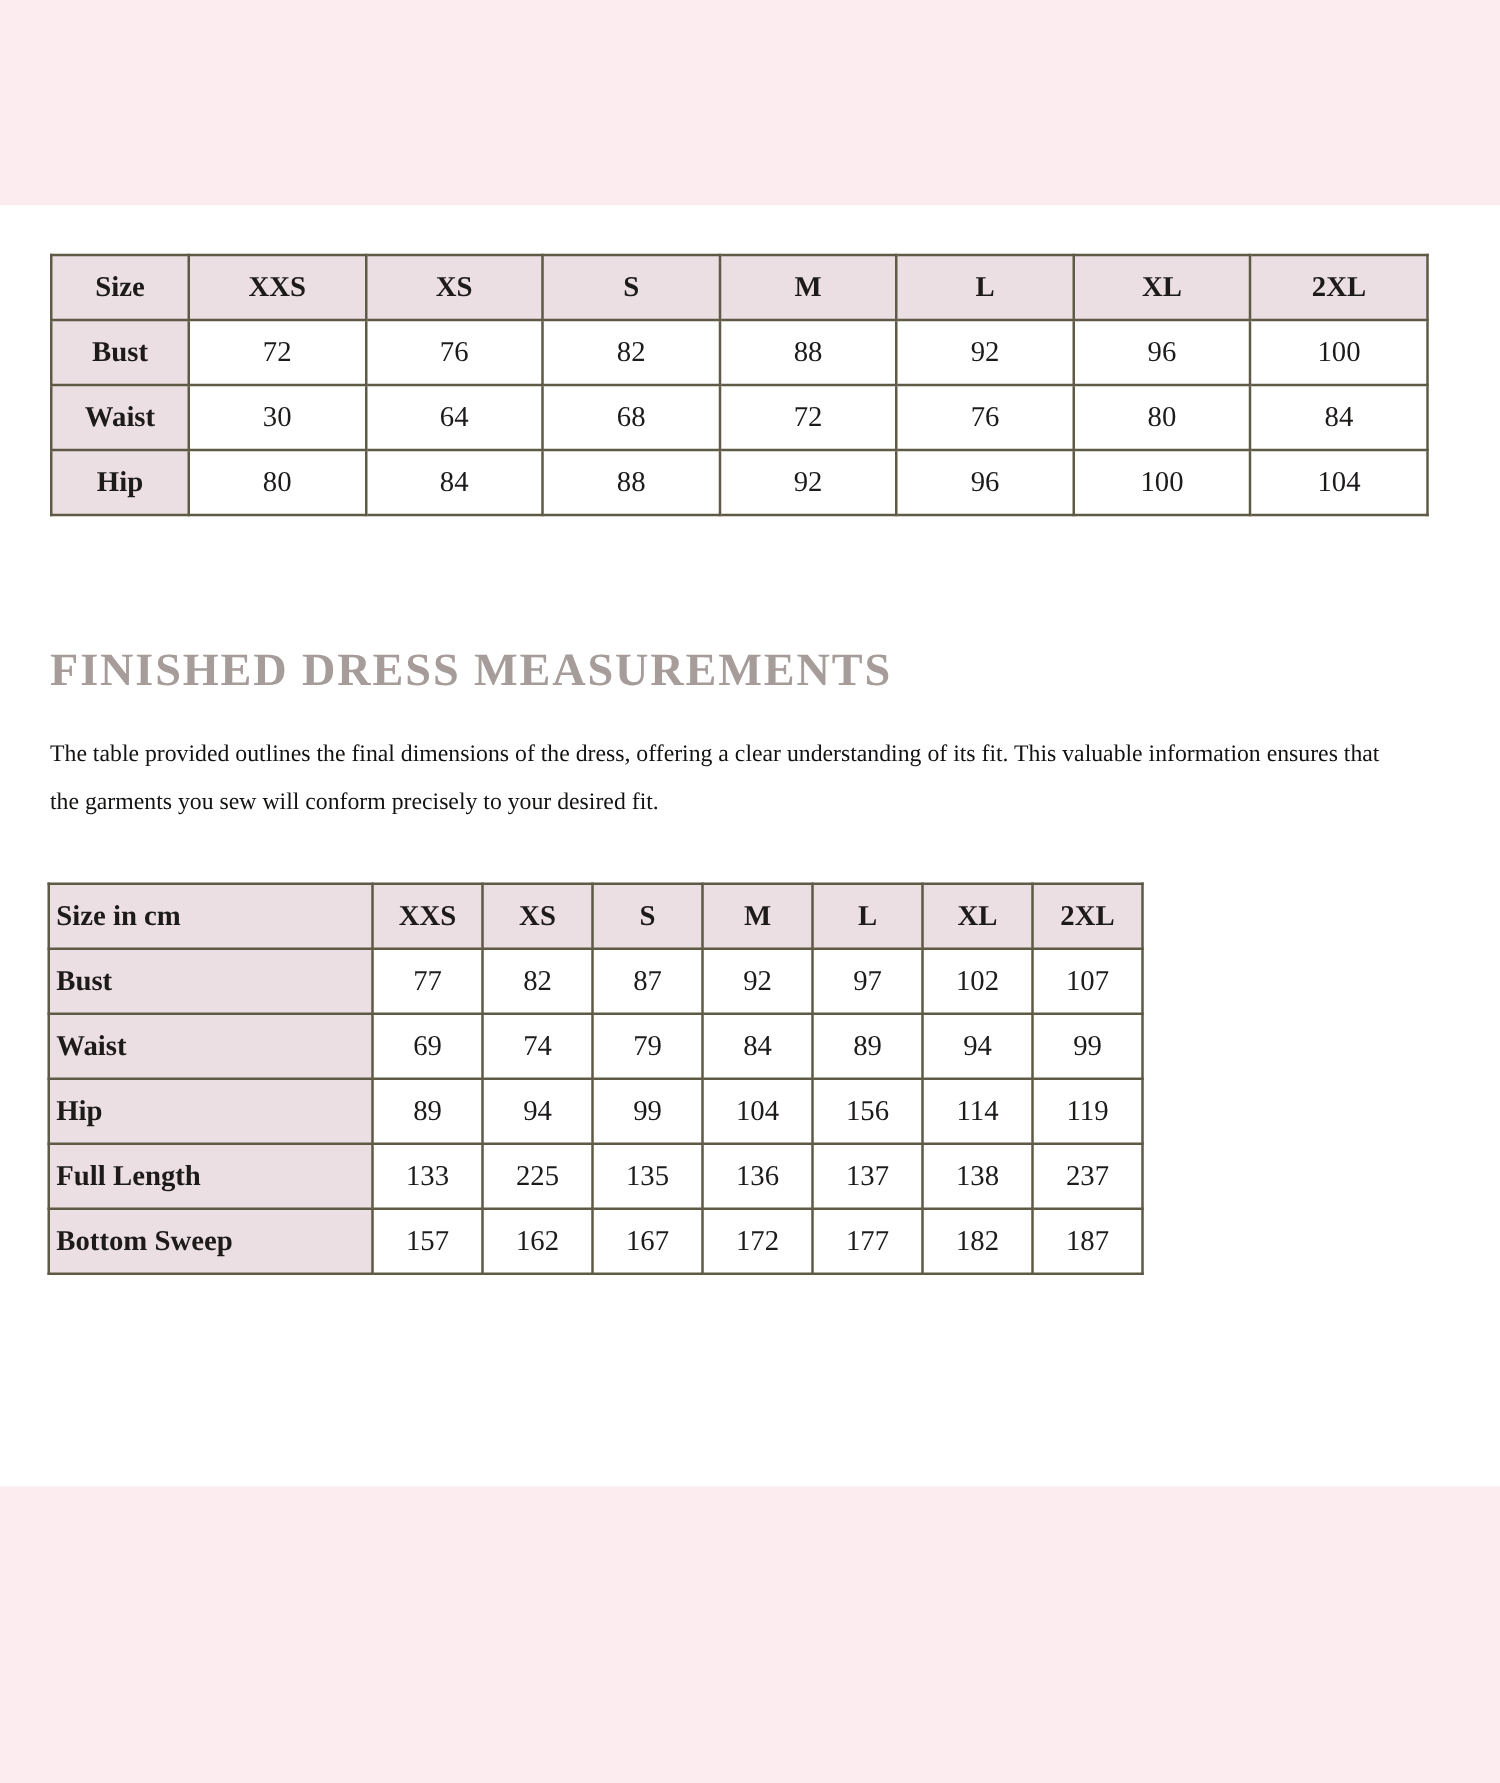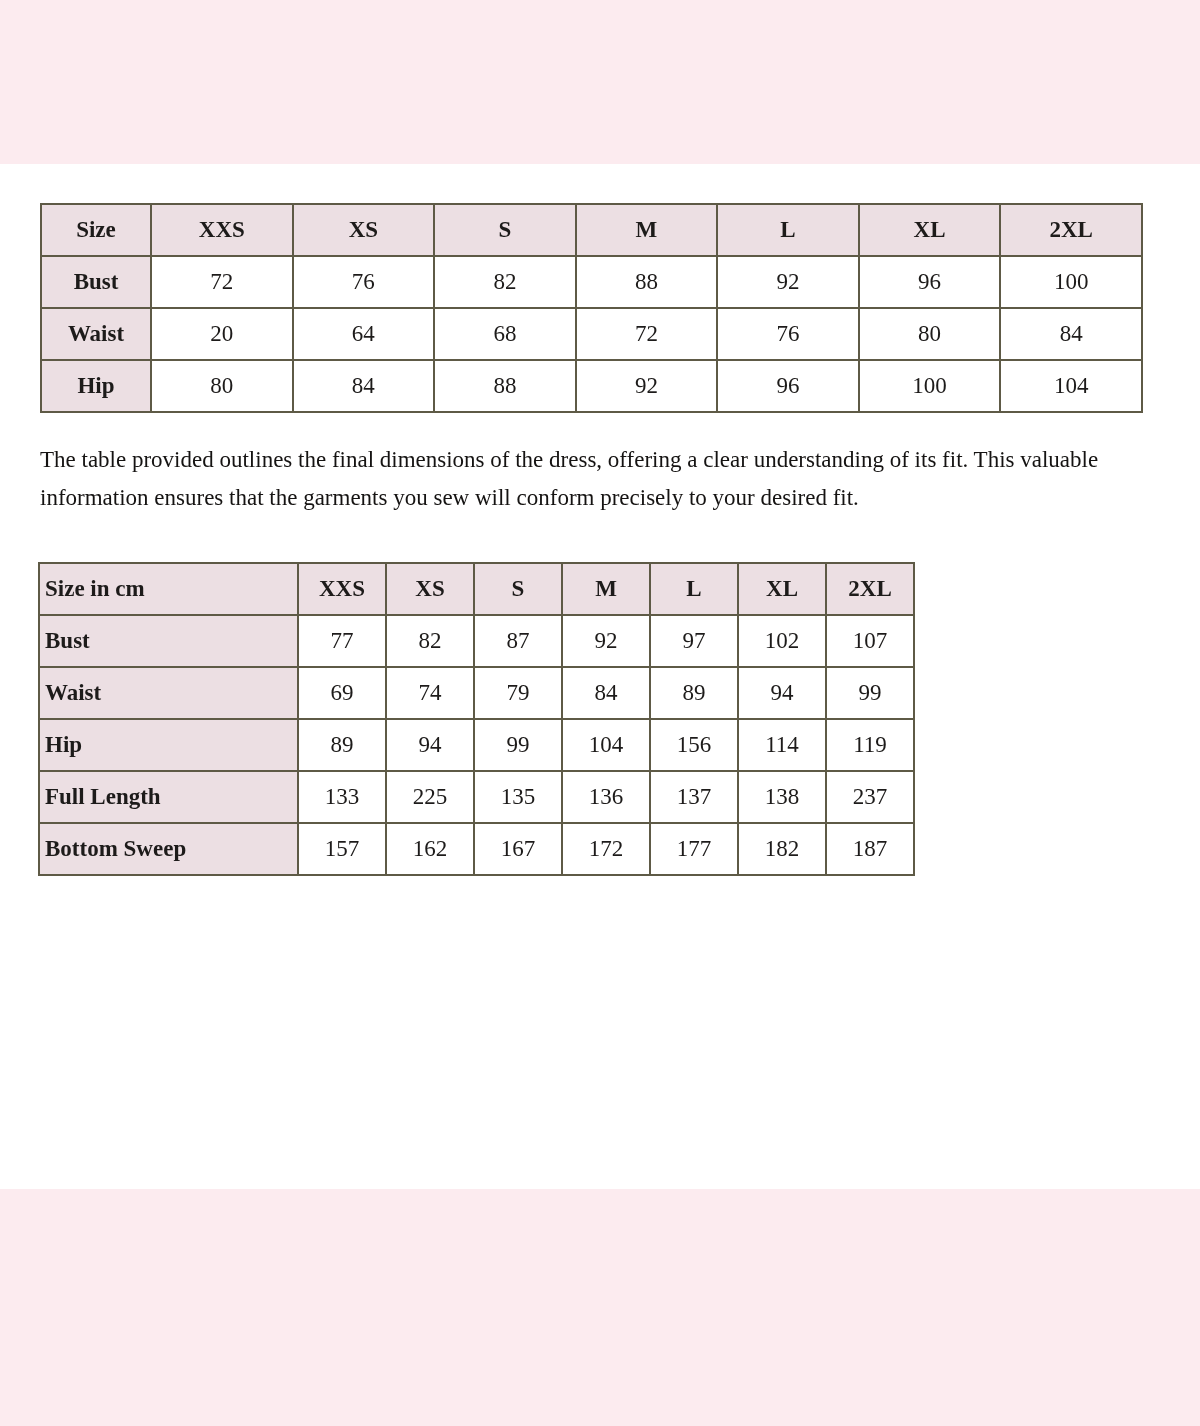--- a/index.html
+++ b/index.html
@@ -72,21 +72,21 @@
     margin: 104px 0 0 40px;
     font-size: 37px;
     line-height: 40px;
     font-weight: bold;
     letter-spacing: 1.5px;
     color: #a69c9a;
   }
   .section-paragraph {
     margin: 28px 70px 0 40px;
     width: 1075px;
-    font-size: 23px;
+    font-size: 19px;
     line-height: 38px;
     color: #151312;
   }
 </style>
 </head>
 <body>
 
 <div class="band top"></div>
 
 <div class="content">
@@ -110,41 +110,42 @@
           <td>72</td>
           <td>76</td>
           <td>82</td>
           <td>88</td>
           <td>92</td>
           <td>96</td>
           <td>100</td>
         </tr>
         <tr>
           <th class="label-col">Waist</th>
-          <td>20</td>
+          <td>30</td>
           <td>64</td>
           <td>68</td>
           <td>72</td>
           <td>76</td>
           <td>80</td>
           <td>84</td>
         </tr>
         <tr>
           <th class="label-col">Hip</th>
           <td>80</td>
           <td>84</td>
           <td>88</td>
           <td>92</td>
           <td>96</td>
           <td>100</td>
           <td>104</td>
         </tr>
       </tbody>
     </table>
 
+  <div class="section-heading">FINISHED DRESS MEASUREMENTS</div>
 
   <div class="section-paragraph">The table provided outlines the final dimensions of the dress, offering a clear understanding of its fit. This valuable information ensures that the garments you sew will conform precisely to your desired fit.</div>
 
   <table class="size-table" id="finished-table">
       <thead>
         <tr>
           <th class="label-col">Size in cm</th>
           <th>XXS</th>
           <th>XS</th>
           <th>S</th>

